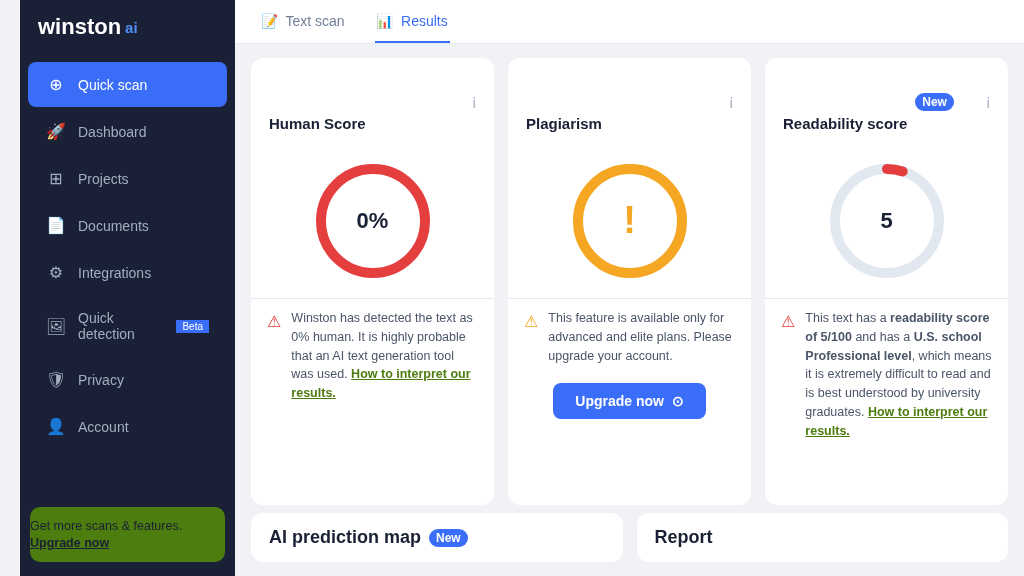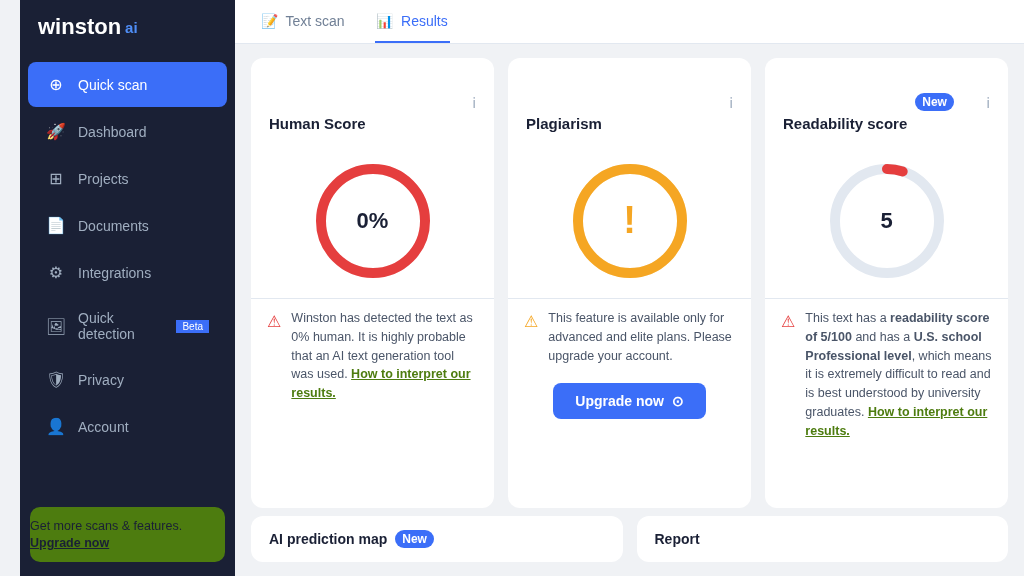--- a/index.html
+++ b/index.html
@@ -240,21 +240,21 @@
     }
     .bottom-card {
       background: #fff;
       border-radius: 12px;
       padding: 14px 18px;
       display: flex;
       align-items: center;
       gap: 8px;
     }
     .bottom-card-title {
-      font-size: 14px;
+      font-size: 18px;
       font-weight: 600;
       color: #1a2035;
     }
 
     
     .cards-grid::-webkit-scrollbar { width: 4px; }
     .cards-grid::-webkit-scrollbar-thumb { background: #cbd5e0; border-radius: 4px; }
   </style>
 </head>
 <body>

